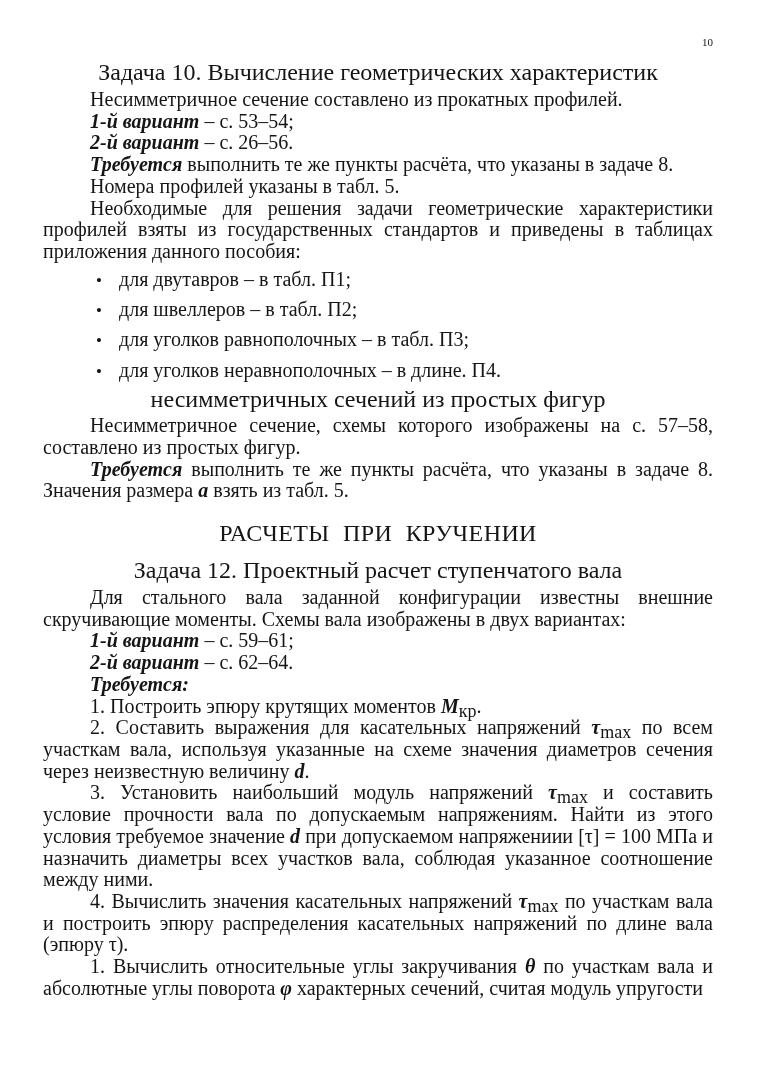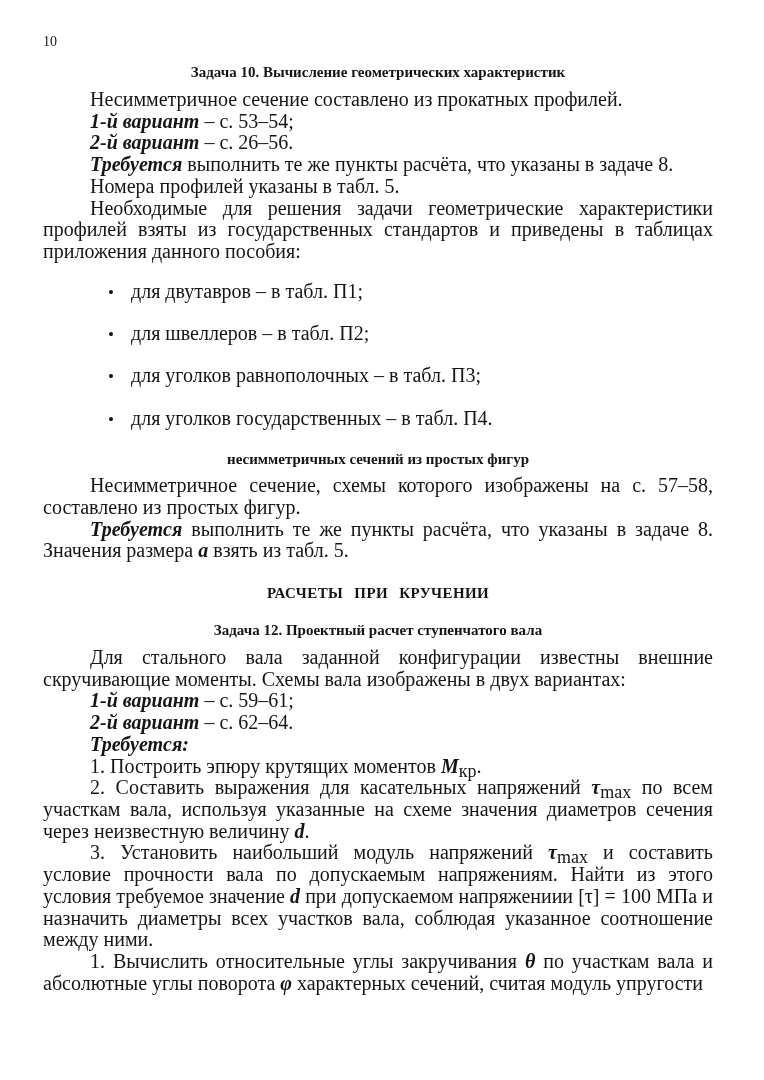--- a/index.html
+++ b/index.html
@@ -8,46 +8,46 @@
     height: 1080px;
     background: #ffffff;
     box-sizing: border-box;
     padding: 33px 51px 0 43px;
     font-family: "Liberation Serif", "DejaVu Serif", serif;
     color: #151515;
     overflow: hidden;
     position: relative;
   }
   .pageno {
-    text-align: left;
-    font-size: 14px;
+    text-align: right;
+    font-size: 11px;
     line-height: 18px;
     margin: 0 0 10px 0;
   }
   .h {
-    font-weight: 700;
-    font-size: 15px;
+    font-weight: 400;
+    font-size: 24px;
     line-height: 23px;
     text-align: center;
     margin: 0;
   }
   .title-block { margin: 0 0 5px 0; }
   .bp {
     font-size: 20px;
     line-height: 21.7px;
     text-align: justify;
     text-indent: 47px;
     margin: 0;
   }
   .bullets { margin: 0; }
   .bullet {
     font-size: 20px;
     line-height: 24.4px;
     padding-left: 49px;
-    margin: 16px;
+    margin: 4px;
   }
   .dot {
     display: inline-block;
     width: 23px;
     font-size: 17px;
   }
   .t11-title { margin: 4px 0 4px 0; }
   .kr-heading {
     margin: 20px 0 14px 0;
     word-spacing: 7px;
@@ -76,21 +76,21 @@
   <p class="bp"><span class="it">1-й вариант</span><span> – с. 53–54;</span></p>
   <p class="bp"><span class="it">2-й вариант</span><span> – с. 26–56.</span></p>
   <p class="bp"><span class="it">Требуется</span><span> выполнить те же пункты расчёта, что указаны в задаче 8.</span></p>
   <p class="bp">Номера профилей указаны в табл. 5.</p>
   <p class="bp">Необходимые для решения задачи геометрические характеристики профилей взяты из государственных стандартов и приведены в таблицах приложения данного пособия:</p>
 
   <div class="bullets">
     <div class="bullet"><span class="dot">•</span><span>для двутавров – в табл. П1;</span></div>
     <div class="bullet"><span class="dot">•</span><span>для швеллеров – в табл. П2;</span></div>
     <div class="bullet"><span class="dot">•</span><span>для уголков равнополочных – в табл. П3;</span></div>
-    <div class="bullet"><span class="dot">•</span><span>для уголков государственных – в табл. П4.</span></div>
+    <div class="bullet"><span class="dot">•</span><span>для уголков неравнополочных – в длине. П4.</span></div>
   </div>
 
   <div class="title-block t11-title">
     <div class="h">несимметричных сечений из простых фигур</div>
   </div>
 
   <p class="bp">Несимметричное сечение, схемы которого изображены на с. 57–58, составлено из простых фигур.</p>
   <p class="bp"><span class="it">Требуется</span><span> выполнить те же пункты расчёта, что указаны в задаче 8. Значения размера </span><span class="it">а</span><span> взять из табл. 5.</span></p>
 
   <div class="h kr-heading">РАСЧЕТЫ ПРИ КРУЧЕНИИ</div>
@@ -101,16 +101,17 @@
   <p class="bp"><span class="it">1-й вариант</span><span> – с. 59–61;</span></p>
   <p class="bp"><span class="it">2-й вариант</span><span> – с. 62–64.</span></p>
   <p class="bp"><span class="it">Требуется:</span></p>
 
   <p class="bp"><span>1. Построить эпюру крутящих моментов </span><span class="it">М</span><sub>кр</sub><span>.</span></p>
 
   <p class="bp"><span>2. Составить выражения для касательных напряжений </span><span class="it">τ</span><sub>max</sub><span> по всем участкам вала, используя указанные на схеме значения диаметров сечения через неизвестную величину </span><span class="it">d</span><span>.</span></p>
 
   <p class="bp"><span>3. Установить наибольший модуль напряжений </span><span class="it">τ</span><sub>max</sub><span> и составить условие прочности вала по допускаемым напряжениям. Найти из этого условия требуемое значение </span><span class="it">d</span><span> при допускаемом напряжениии [τ] = 100 МПа и назначить диаметры всех участков вала, соблюдая указанное соотношение между ними.</span></p>
 
+  <p class="bp"><span>4. Вычислить значения касательных напряжений </span><span class="it">τ</span><sub>max</sub><span> по участкам вала и построить эпюру распределения касательных напряжений по длине вала (эпюру τ).</span></p>
 
   <p class="bp"><span>1. Вычислить относительные углы закручивания </span><span class="it">θ</span><span>  по участкам вала и абсолютные углы поворота </span><span class="it">φ</span><span> характерных сечений, считая модуль упругости</span></p>
 
 </div>
 
 </body></html>

